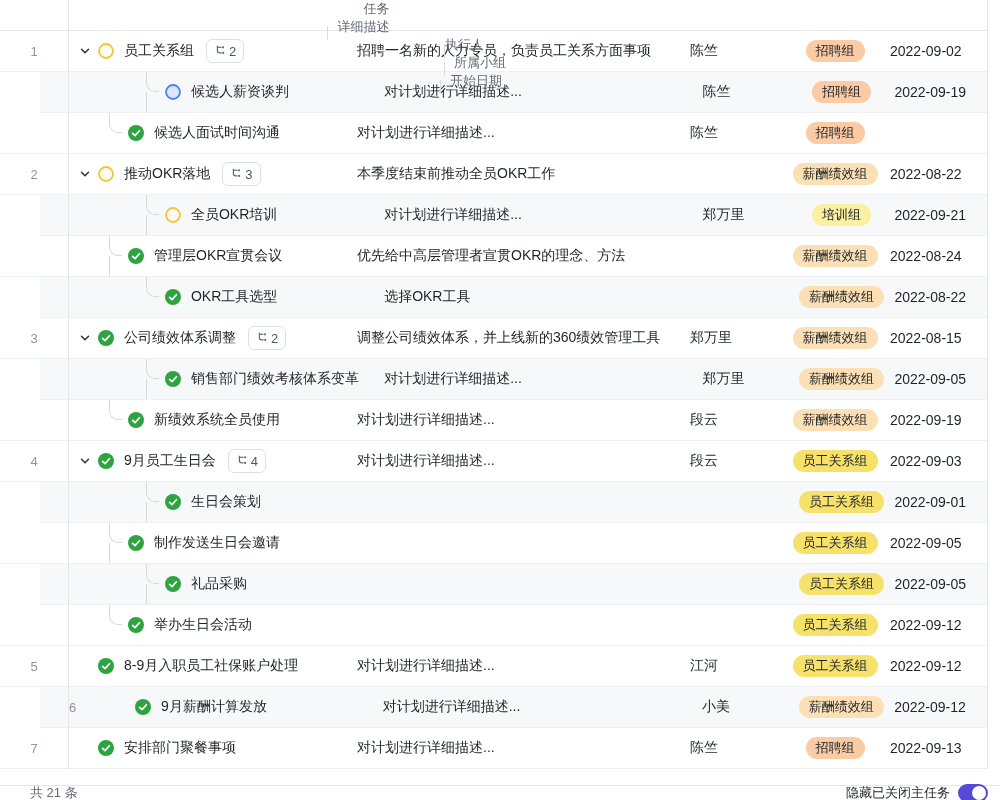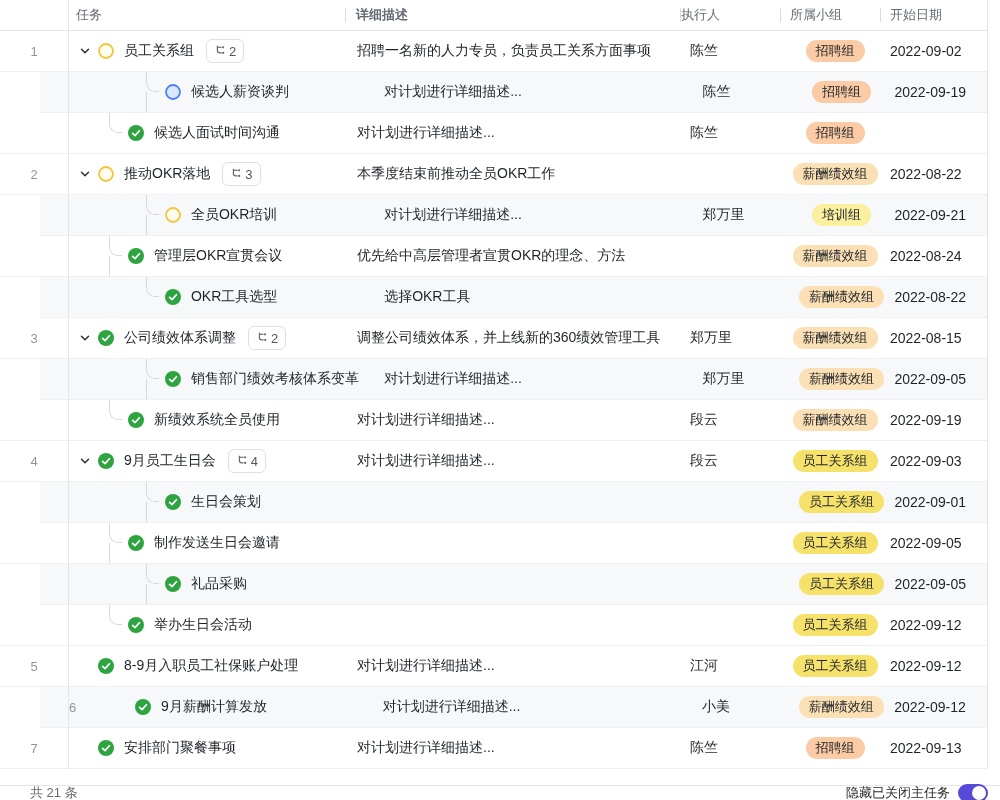--- a/index.html
+++ b/index.html
@@ -3,37 +3,37 @@
 <meta charset="utf-8">
 <style>
   * { margin:0; padding:0; box-sizing:border-box; }
   html,body { width:1000px; height:800px; background:#fff; overflow:hidden; }
   body { font-family:"Liberation Sans","DejaVu Sans",sans-serif; color:#1F2329; font-size:14px; }
   .app { position:relative; width:1000px; height:800px; background:#fff; }
 
   .grid { position:relative; width:988px; }
   .vline { position:absolute; top:0; width:1px; height:769px; background:#E4E6E9; z-index:3; }
 
-  .hrow { display:flex; height:31px; align-items:center; border-bottom:1px solid #E4E6E9; }
+  .hrow { display:flex; height:31px; align-items:center; border-bottom:1px solid #E4E6E9;flex-direction:column; }
   .hcell { position:relative; height:100%; display:flex; align-items:center; font-size:13px; color:#646A73; }
   .hcell.tick::before { content:""; position:absolute; left:0; top:8px; width:1px; height:14px; background:#D9DBDE; }
 
   .row { display:flex; height:41px; border-bottom:1px solid #EFF0F2; background:#fff; }
   .row.shaded { background:#F7F8FA;margin-left:40px; }
   .cell { height:100%; display:flex; align-items:center; overflow:hidden; white-space:nowrap; }
 
   .c-num  { width:68px;  justify-content:center; font-size:13px; color:#8F959E; }
   .c-task { width:277px; position:relative; padding-left:10px; }
   .c-desc { width:335px; padding-left:12px; }
   .c-assignee { width:100px; padding-left:10px; }
   .c-group { width:100px; padding-left:10px;justify-content:center; }
   .c-date { width:108px; padding-left:10px; }
   .h-task { width:277px; padding-left:8px; }
   .h-num { width:68px; }
-  .h-desc { width:335px; padding-left:11px;font-weight:bold; }
+  .h-desc { width:335px; padding-left:11px; }
   .h-assignee { width:100px; padding-left:1px; }
   .h-group { width:100px; padding-left:10px; }
   .h-date { width:108px; padding-left:10px; }
 
   .chevron { width:14px; height:14px; margin-right:6px; display:flex; align-items:center; justify-content:center; flex:none; }
   .chevron.hidden { visibility:hidden; }
   .status { width:16px; height:16px; margin-right:10px; display:flex; flex:none; }
   .task-name { font-weight:500; }
   .row .sub .task-name, .c-task.sub .task-name { font-weight:400; }
   .c-task.sub { padding-left:60px; }

